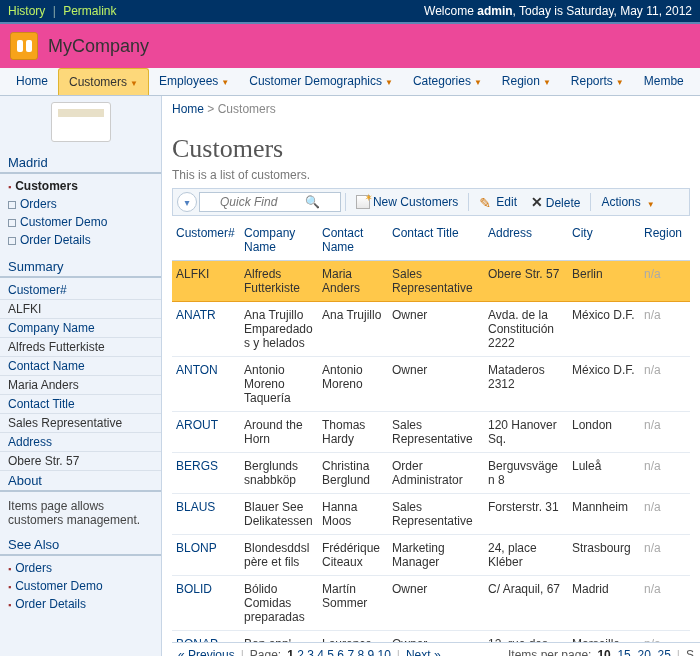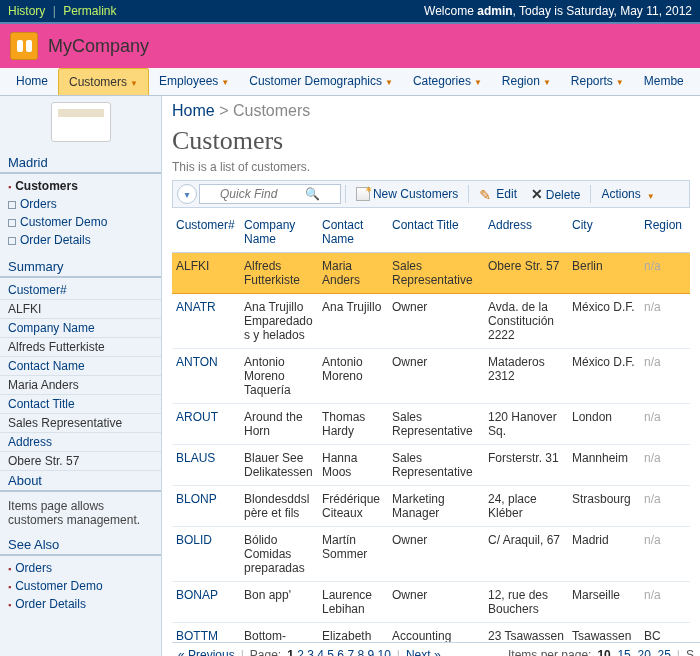--- a/index.html
+++ b/index.html
@@ -25,21 +25,21 @@
 .sidebar-section-title { font-weight: normal; color: #003e7e; font-size: 13px; padding: 2px 8px; border-bottom: 2px solid #b8c8d8; margin-bottom: 3px; }
 .sidebar ul { list-style: none; padding: 0 8px 8px; }
 .sidebar li { padding: 2px 0; color: #003e7e; cursor: pointer; }
 .sidebar li.bold { font-weight: bold; color: #222; }
 .sidebar li .bullet { color: #a03030; margin-right: 4px; font-size: 9px; }
 .sidebar li .box { display: inline-block; width: 8px; height: 8px; border: 1px solid #8899aa; margin-right: 4px; vertical-align: middle; }
 .summary-item { padding: 2px 8px; color: #003e7e; border-bottom: 1px solid #d8e0ea; cursor: pointer; }
 .summary-item.val { color: #333; }
 .sidebar-text { padding: 4px 8px 8px; color: #444; }
 .main { flex: 1; padding: 6px 10px 0 10px; overflow: hidden; position: relative; }
-.breadcrumb { color: #888; font-size: 16px; margin-bottom: 6px; }
+.breadcrumb { color: #888; font-size: 12px; margin-bottom: 18px; }
 .breadcrumb a { color: #003e7e; text-decoration: none; }
 .page-title { font-size: 26px; color: #555; font-family: Georgia, serif; margin-bottom: 4px; }
 .page-desc { color: #777; margin-bottom: 6px; }
 .toolbar { display: flex; align-items: center; gap: 2px; background: #f2f6fa; border: 1px solid #c7d5e5; padding: 3px 4px; margin-bottom: 4px; }
 .tb-circle { width: 20px; height: 20px; border: 1px solid #b8c8d8; border-radius: 50%; background: #fff; display: flex; align-items: center; justify-content: center; color: #5080c0; font-size: 10px; cursor: pointer; }
 .quickfind { flex: 0 0 115px; border: 1px solid #b8c8d8; background: #fff; display: flex; align-items: center; padding: 2px 20px; }
 .quickfind input { border: none; outline: none; width: 85px; font-style: italic; color: #888; font-size: 12px; }
 .quickfind .mag { color: #5080c0; cursor: pointer; }
 .tb-btn { display: flex; align-items: flex-end; padding: 2px 6px; color: #003e7e; cursor: pointer; gap: 3px; }
 .tb-sep { width: 1px; height: 18px; background: #c7d5e5; margin: 0 2px; }
@@ -210,20 +210,29 @@
           <tr>
             <td class="link">AROUT</td>
             <td>Around the Horn</td>
             <td>Thomas Hardy</td>
             <td>Sales Representative</td>
             <td>120 Hanover Sq.</td>
             <td>London</td>
             <td class="na">n/a</td>
           </tr>
           <tr>
+            <td class="link">BERGS</td>
+            <td>Berglunds snabbköp</td>
+            <td>Christina Berglund</td>
+            <td>Order Administrator</td>
+            <td>Berguvsvägen 8</td>
+            <td>Luleå</td>
+            <td class="na">n/a</td>
+          </tr>
+          <tr>
             <td class="link">BLAUS</td>
             <td>Blauer See Delikatessen</td>
             <td>Hanna Moos</td>
             <td>Sales Representative</td>
             <td>Forsterstr. 31</td>
             <td>Mannheim</td>
             <td class="na">n/a</td>
           </tr>
           <tr>
             <td class="link">BLONP</td>

